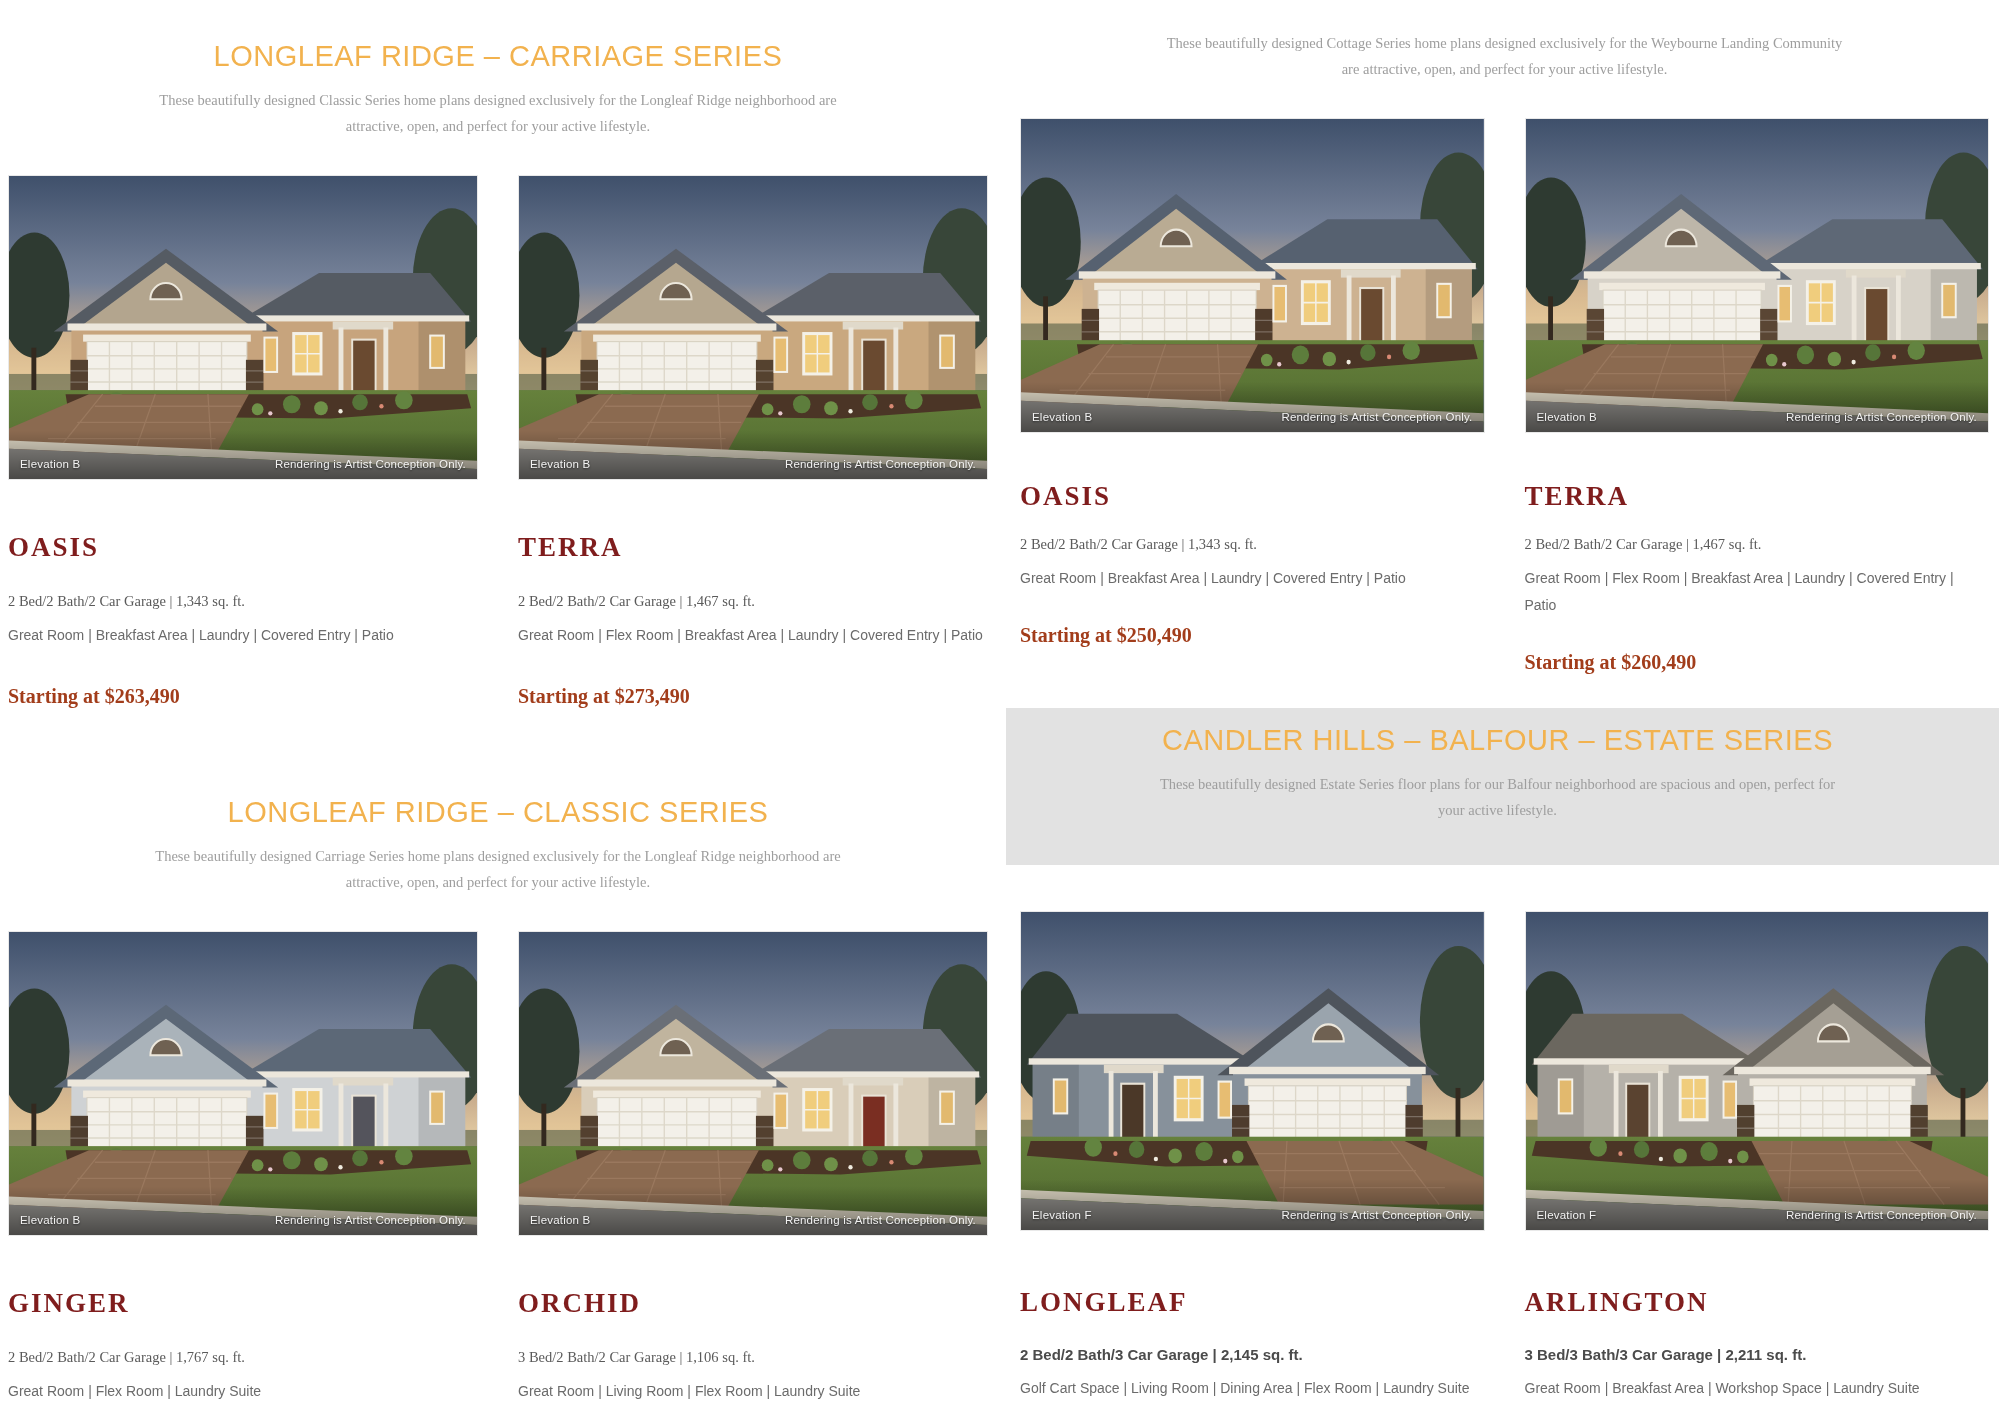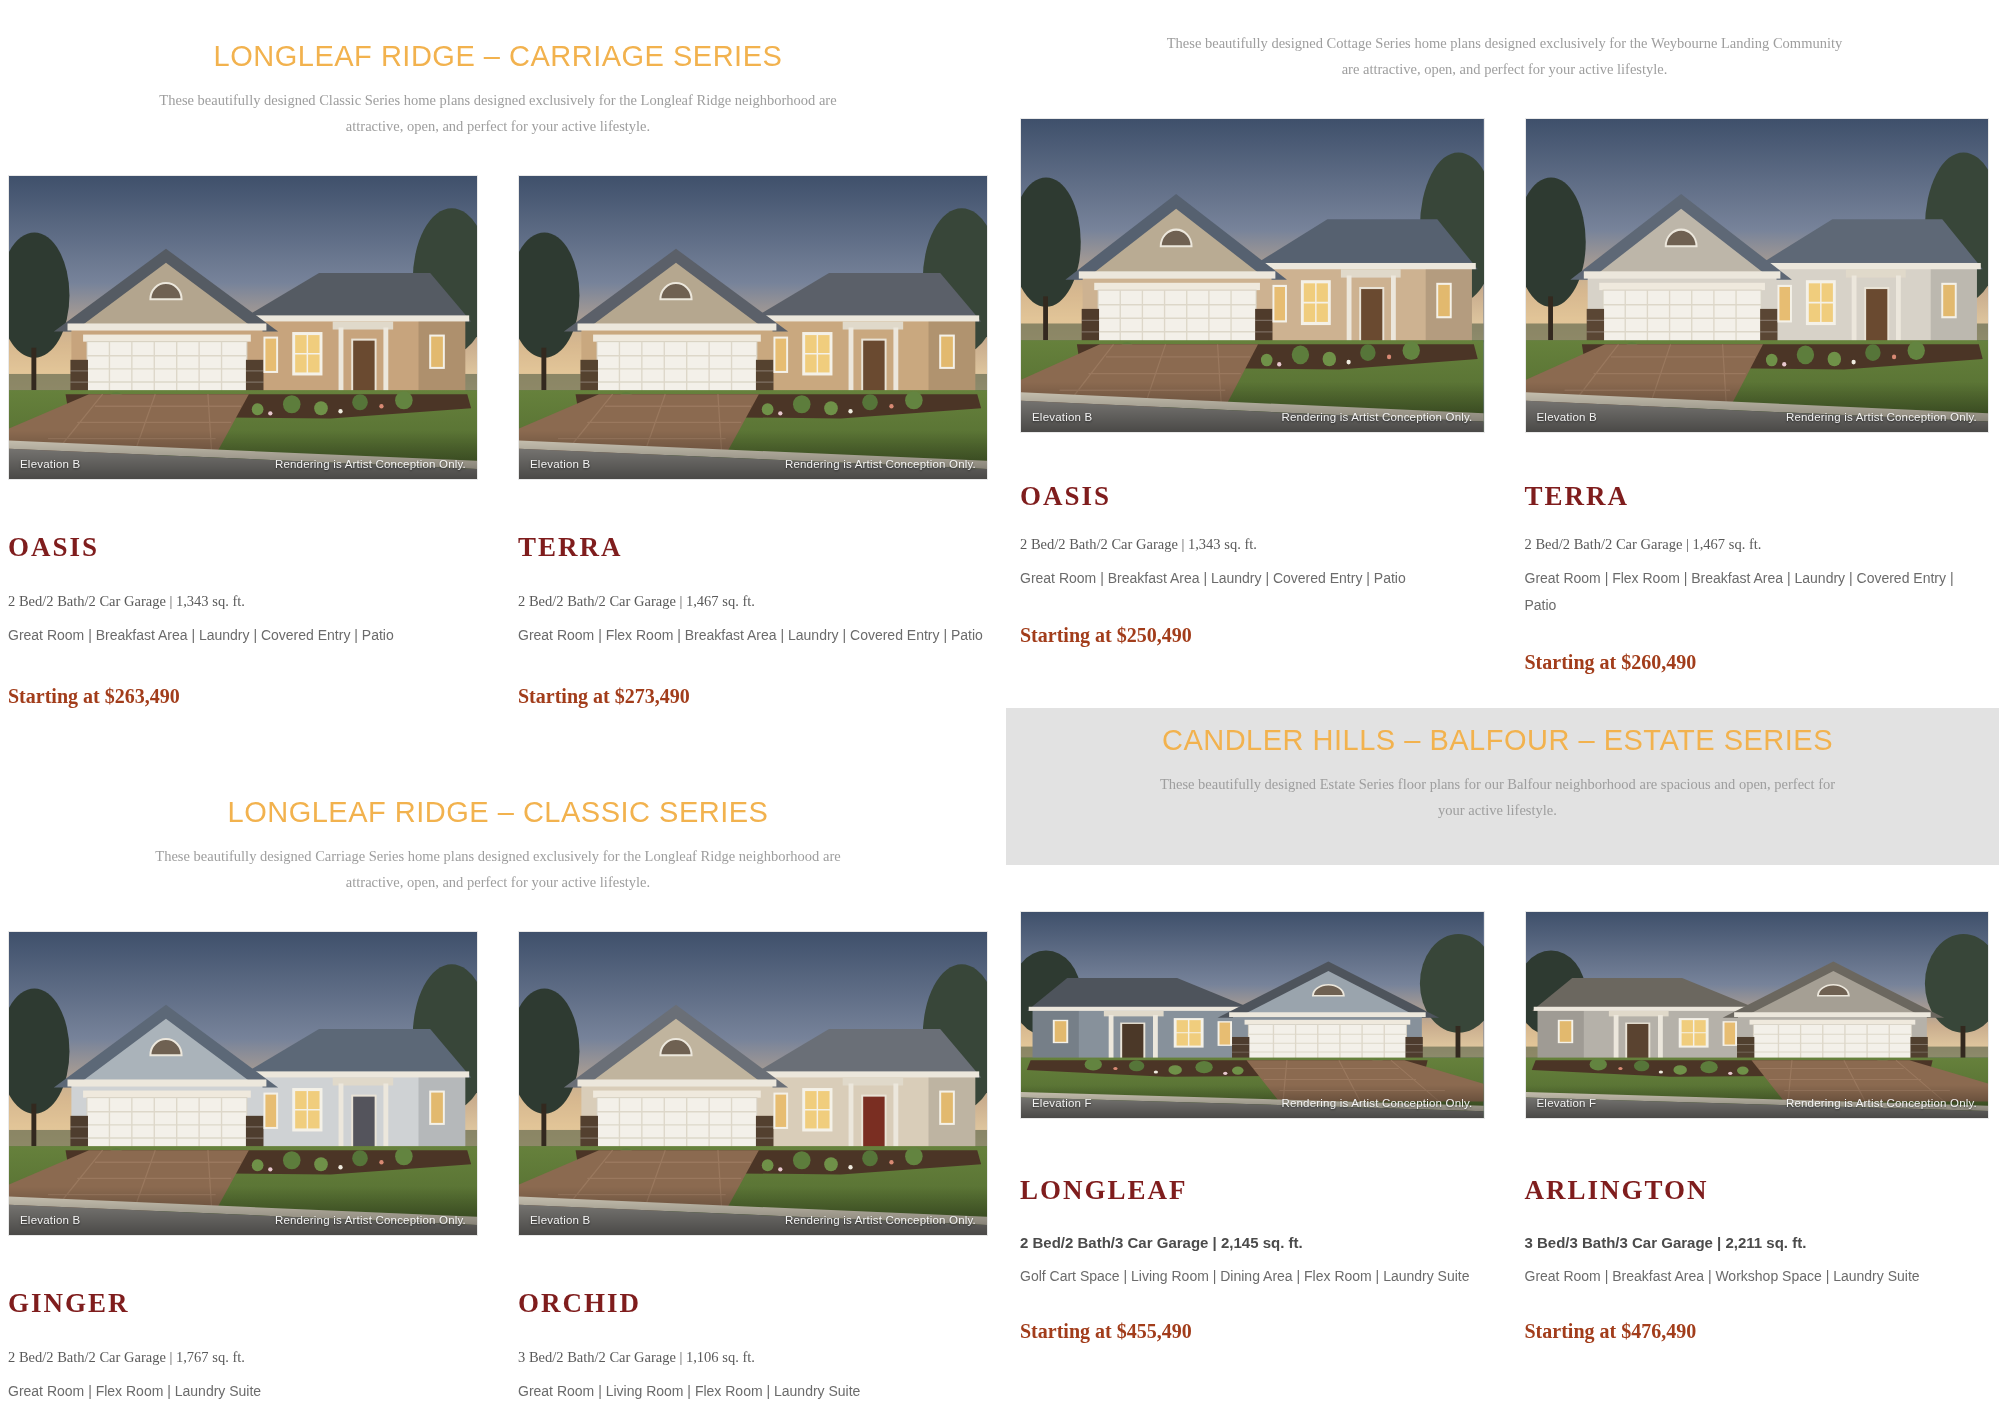--- a/index.html
+++ b/index.html
@@ -52,21 +52,21 @@
     font-size:20px; color:#a23d1b; margin-top:36px;
   }
 
   
   .s0 { margin-top:40px; }
   .s1 { margin-top:88px; }
   .s2 { margin-top:30px; }
   .s3 { margin-top:34px; }
   .s0 .plan-image, .s1 .plan-image { height:305px; }
   .s2 .plan-image { height:315px; }
-  .s3 .plan-image { height:208px; }
+  .s3 .plan-image { height:320px; }
   .s2 .plan-name { margin-top:48px; }
   .s3 .plan-name { margin-top:56px; }
   .s2 .plan-specs { margin-top:24px; }
   .s3 .plan-specs {
     margin-top:28px; font-family:"Liberation Sans", sans-serif;
     font-weight:700; font-size:15px; color:#4b4b4b;
   }
   .s2 .plan-price { margin-top:32px; }
   .s3 .plan-price { margin-top:30px; }
   .s3 .sec-header {

